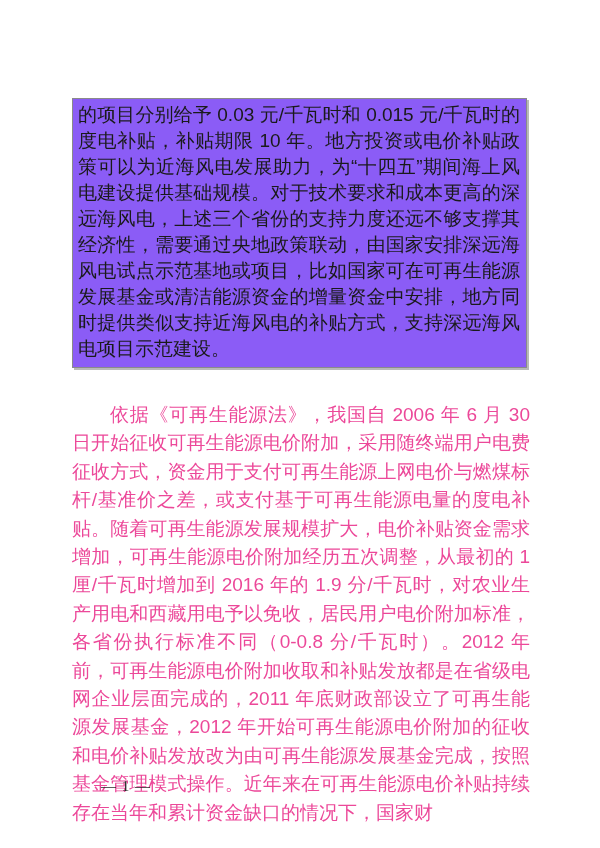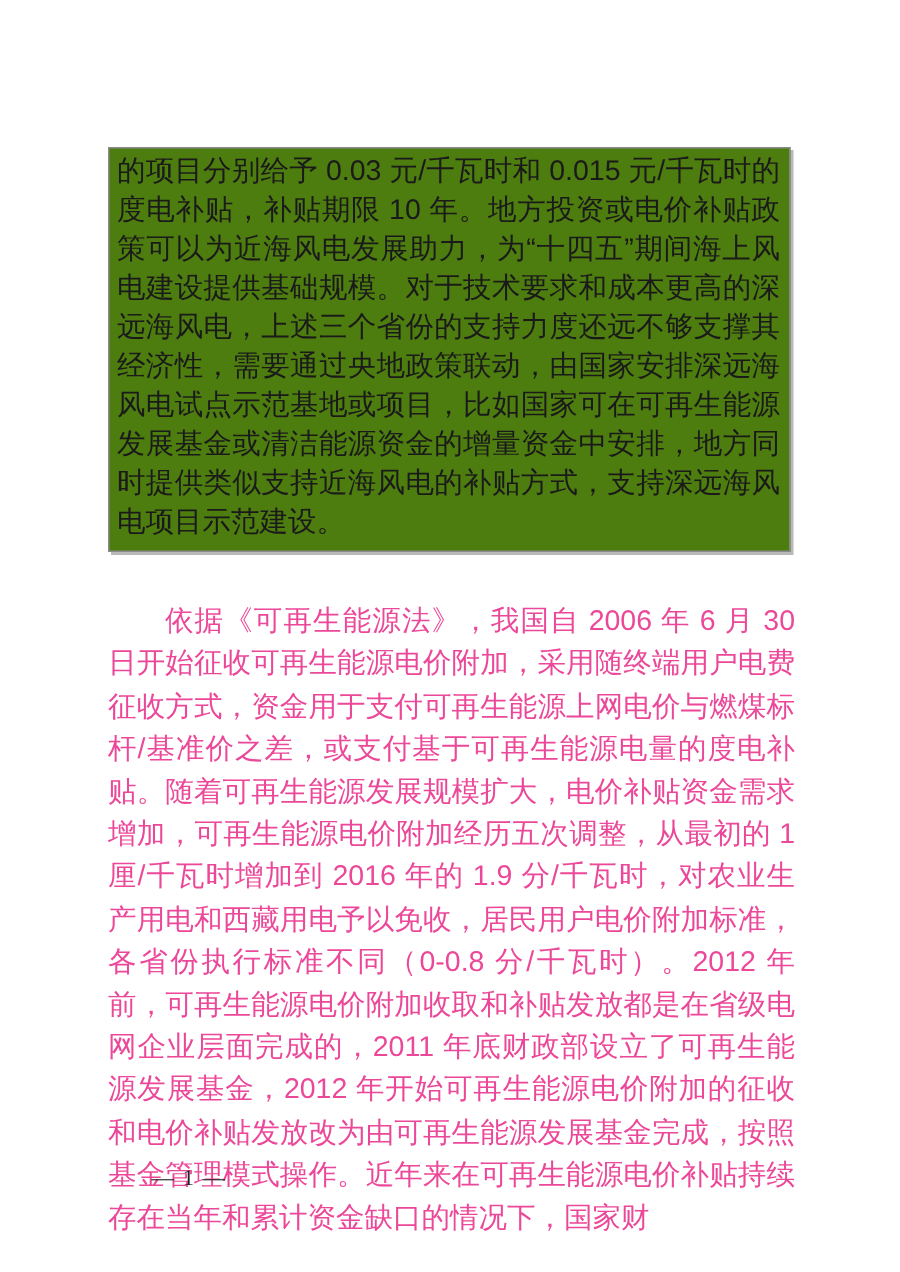--- a/index.html
+++ b/index.html
@@ -18,21 +18,21 @@
   }
   .callout-box {
     position: absolute;
     left: 72px;
     top: 98px;
     width: 455px;
     box-sizing: border-box;
     border: 1px solid #8a8a8a;
     box-shadow: 2px 2px 0 #b9b9b9;
     padding: 3px 6px 5px 5px;
-    background: #4d7c0f;
+    background: #8b5cf6;
   }
   .callout-box p {
     margin: 0;
     font-size: 19px;
     line-height: 26px;
     text-align: justify;
     color: #1a1a1a;
   }
   .policy-paragraph {
     position: absolute;

